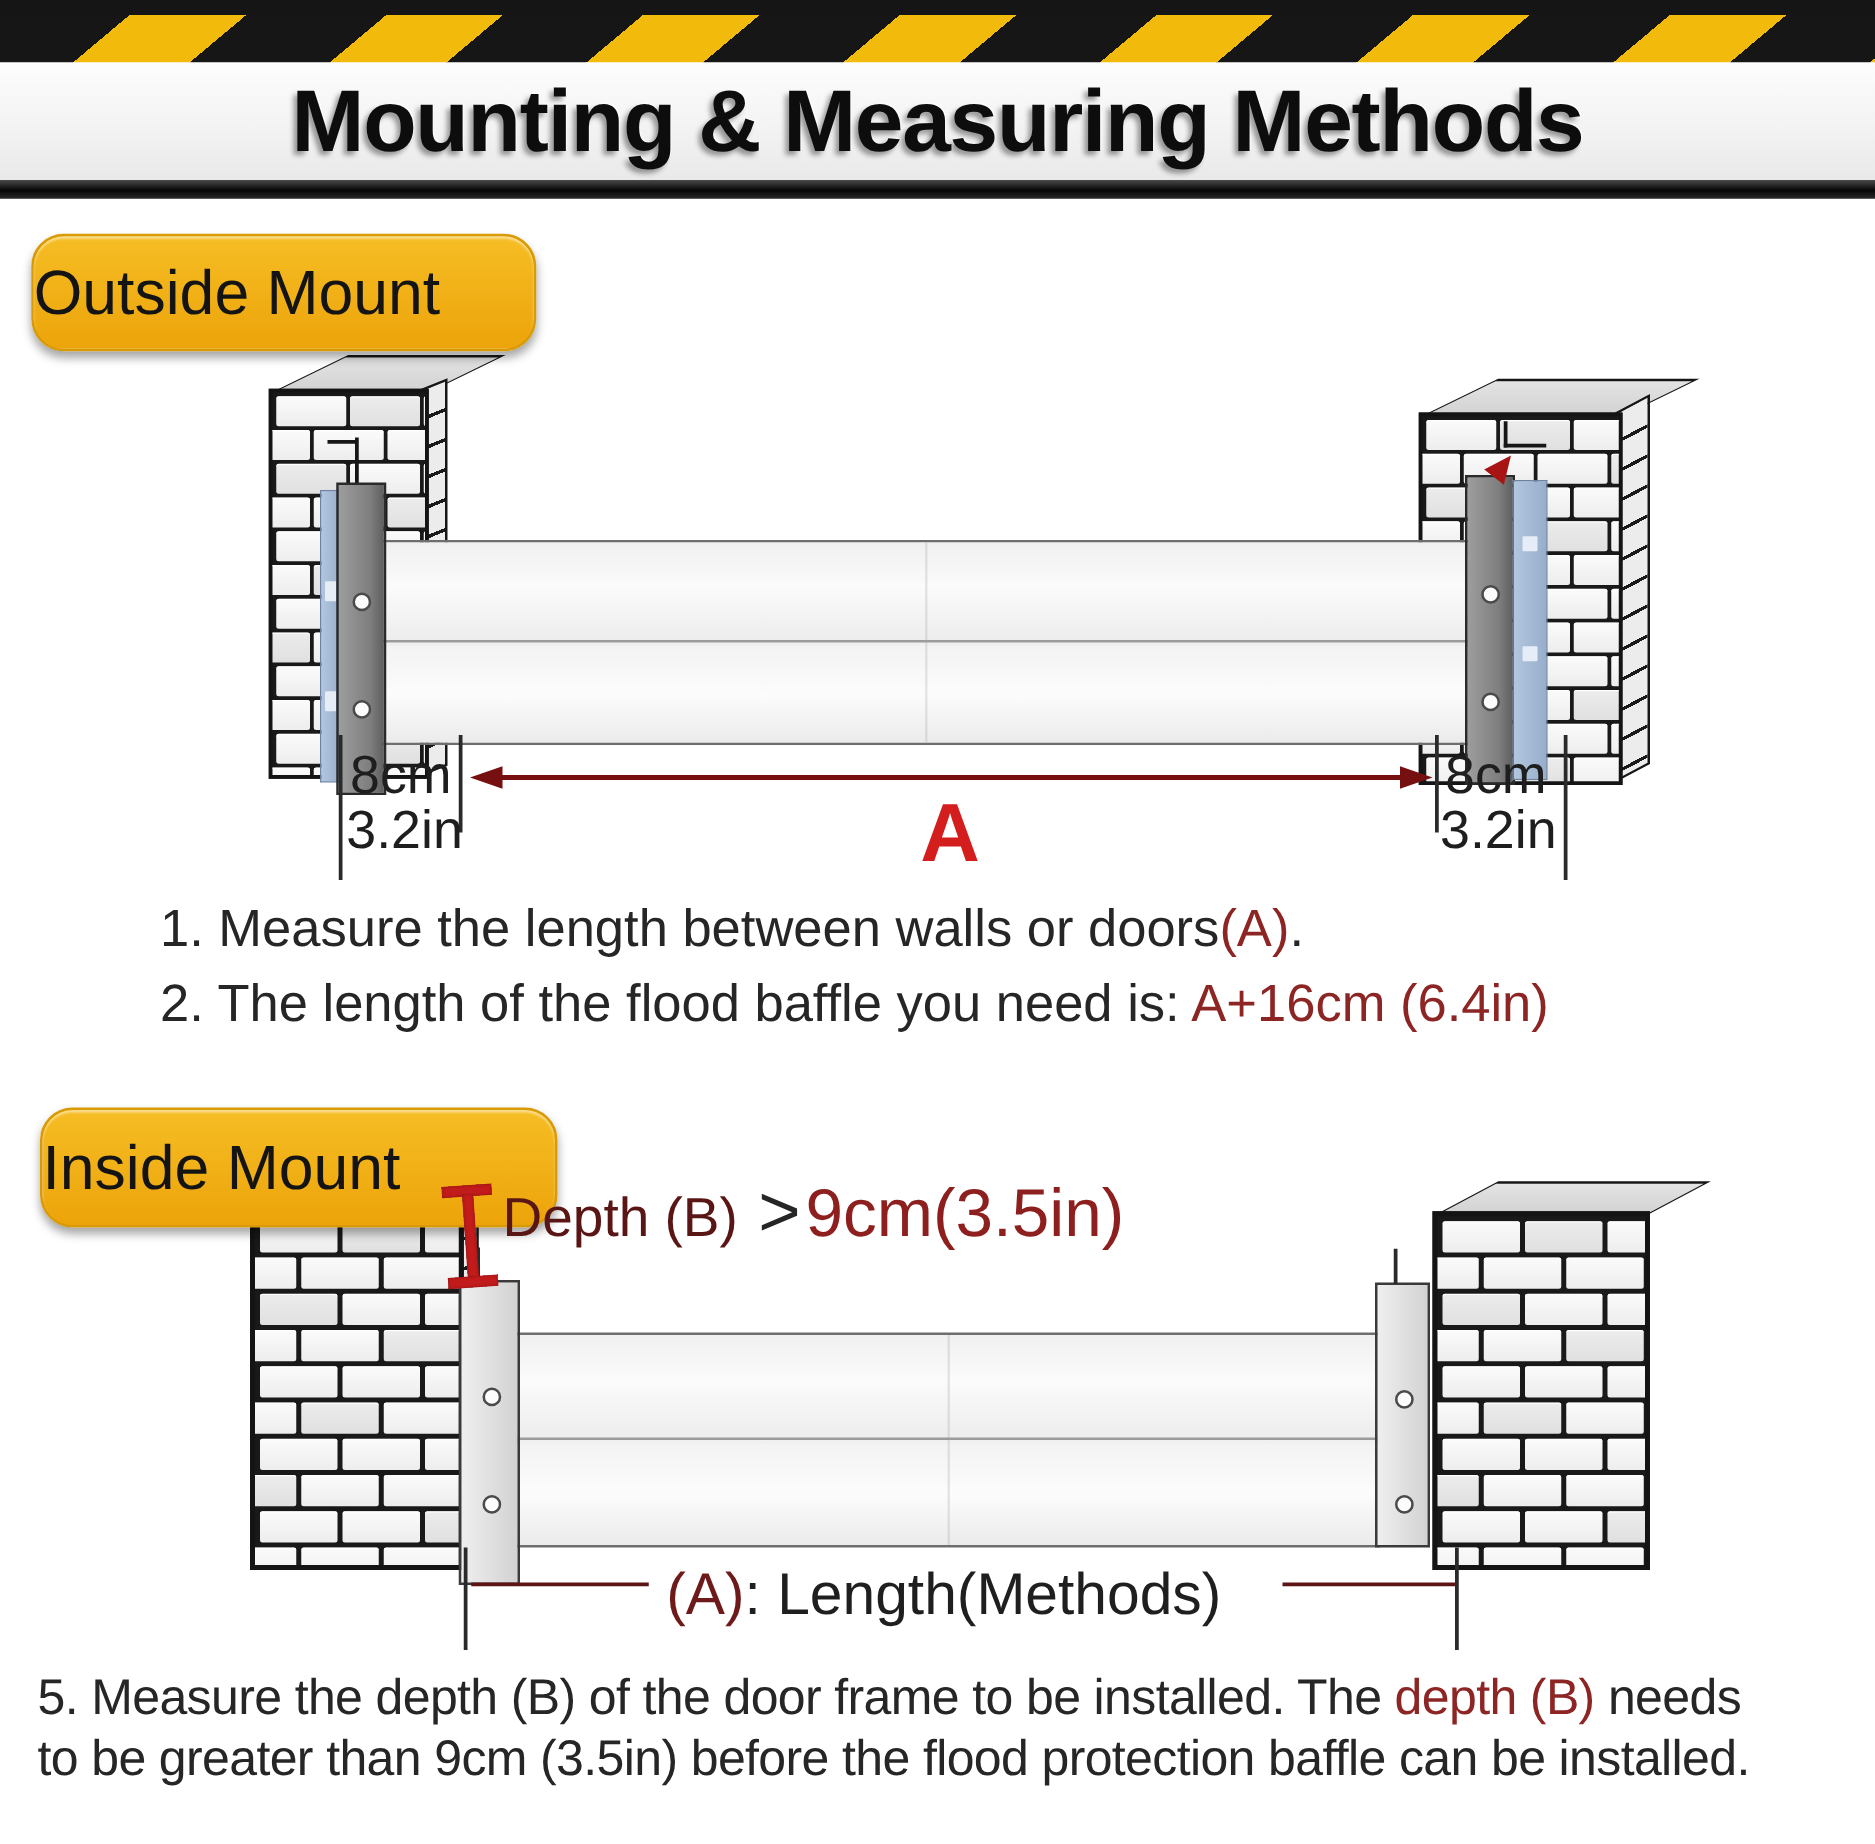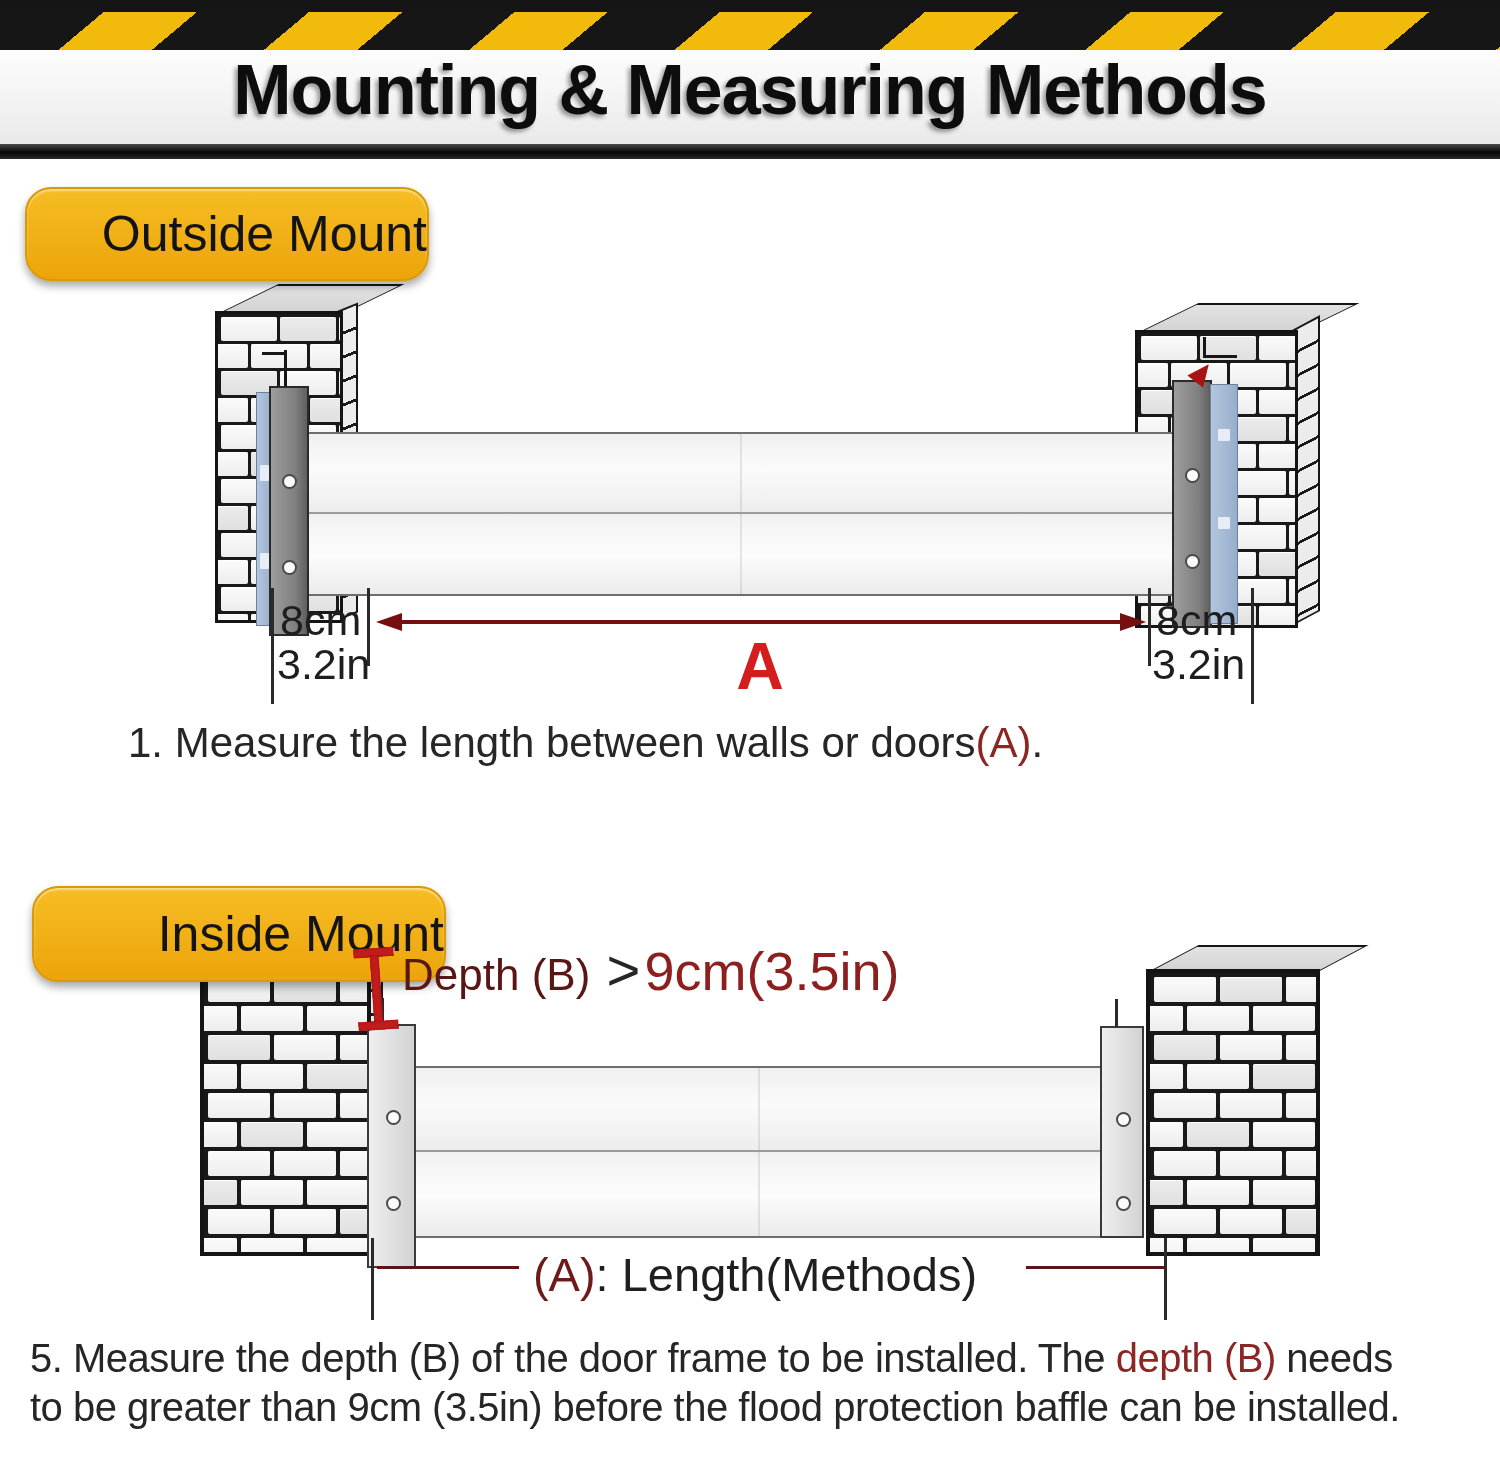--- a/index.html
+++ b/index.html
@@ -7,30 +7,30 @@
         font-family:"Liberation Sans","DejaVu Sans",sans-serif;color:#1f1f1f;}
   .abs{position:absolute;}
 
   
   #tape-top{left:0;top:0;width:1500px;height:12px;background:#151515;z-index:2;}
   #tape{left:0;top:5px;width:1500px;height:45px;z-index:1;
         background:repeating-linear-gradient(140deg,#161616 0 72px,#f2bb0b 72px 132px);
         box-shadow:0 3px 5px rgba(0,0,0,.35);}
   #title-band{left:0;top:50px;width:1500px;height:94px;
         background:linear-gradient(180deg,#fdfdfd 0%,#f3f3f3 55%,#e9e9e9 100%);
-        display:flex;align-items:flex-start;justify-content:center;z-index:1;}
+        display:flex;align-items:center;justify-content:center;z-index:1;}
   #page-title{font-size:70px;font-weight:bold;letter-spacing:-1px;color:#0d0d0d;
         text-shadow:-3px 3px 4px rgba(0,0,0,.38),1px -1px 0 rgba(255,255,255,.75);}
   #dark-bar{left:0;top:144px;width:1500px;height:15px;
         background:linear-gradient(180deg,#4a4a4a,#060606 55%,#2a2a2a);}
 
   
   .badge{background:linear-gradient(180deg,#f6bd24,#eca40a);border:2px solid #d89a06;
         border-radius:26px;box-shadow:0 5px 8px rgba(0,0,0,.35),inset 0 2px 2px rgba(255,255,255,.5);
-        display:flex;align-items:center;justify-content:flex-end;
+        display:flex;align-items:center;justify-content:flex-start;
         font-size:50px;color:#141414;z-index:6;}
   #badge-outside{left:25px;top:187px;width:400px;height:90px;}
   #badge-inside{left:32px;top:886px;width:410px;height:92px;}
 
   
   .brickwall{background:#191919;border:3px solid #141414;overflow:hidden;z-index:2;}
   .brickwall.thick{border-width:4px;}
   .brick{position:absolute;background:linear-gradient(180deg,#fbfbfb,#ededed);
         border-radius:2px;box-shadow:inset 0 1px 0 #fff;}
   .brick-alt{background:linear-gradient(180deg,#ececec,#e0e0e0);}
@@ -251,20 +251,21 @@
   <div class="abs dim-text" id="dim-r-cm">8cm</div>
   <div class="abs dim-text" id="dim-r-in">3.2in</div>
   <div class="abs tick" id="tick-r-inner"></div>
   <div class="abs tick" id="tick-r-outer"></div>
   <div class="abs" id="span-label-out">
     <span class="bigA">A</span>
   </div>
 
   <div class="abs steps" id="steps-outside">
     <p><span>1. Measure the length between walls or doors</span><span class="red-frag">(A)</span><span>.</span></p>
+    <p><span>2. The length of the flood baffle you need is: </span><span class="red-frag">A+16cm (6.4in)</span><span></span></p>
   </div>
 
   <div class="abs badge" id="badge-inside">
     <span>Inside Mount</span>
   </div>
 
   <div class="abs" id="depth-note">
     <span id="depth-label">Depth (B) </span>
     <span id="depth-op">&gt;</span>
     <span id="depth-value">9cm(3.5in)</span>

